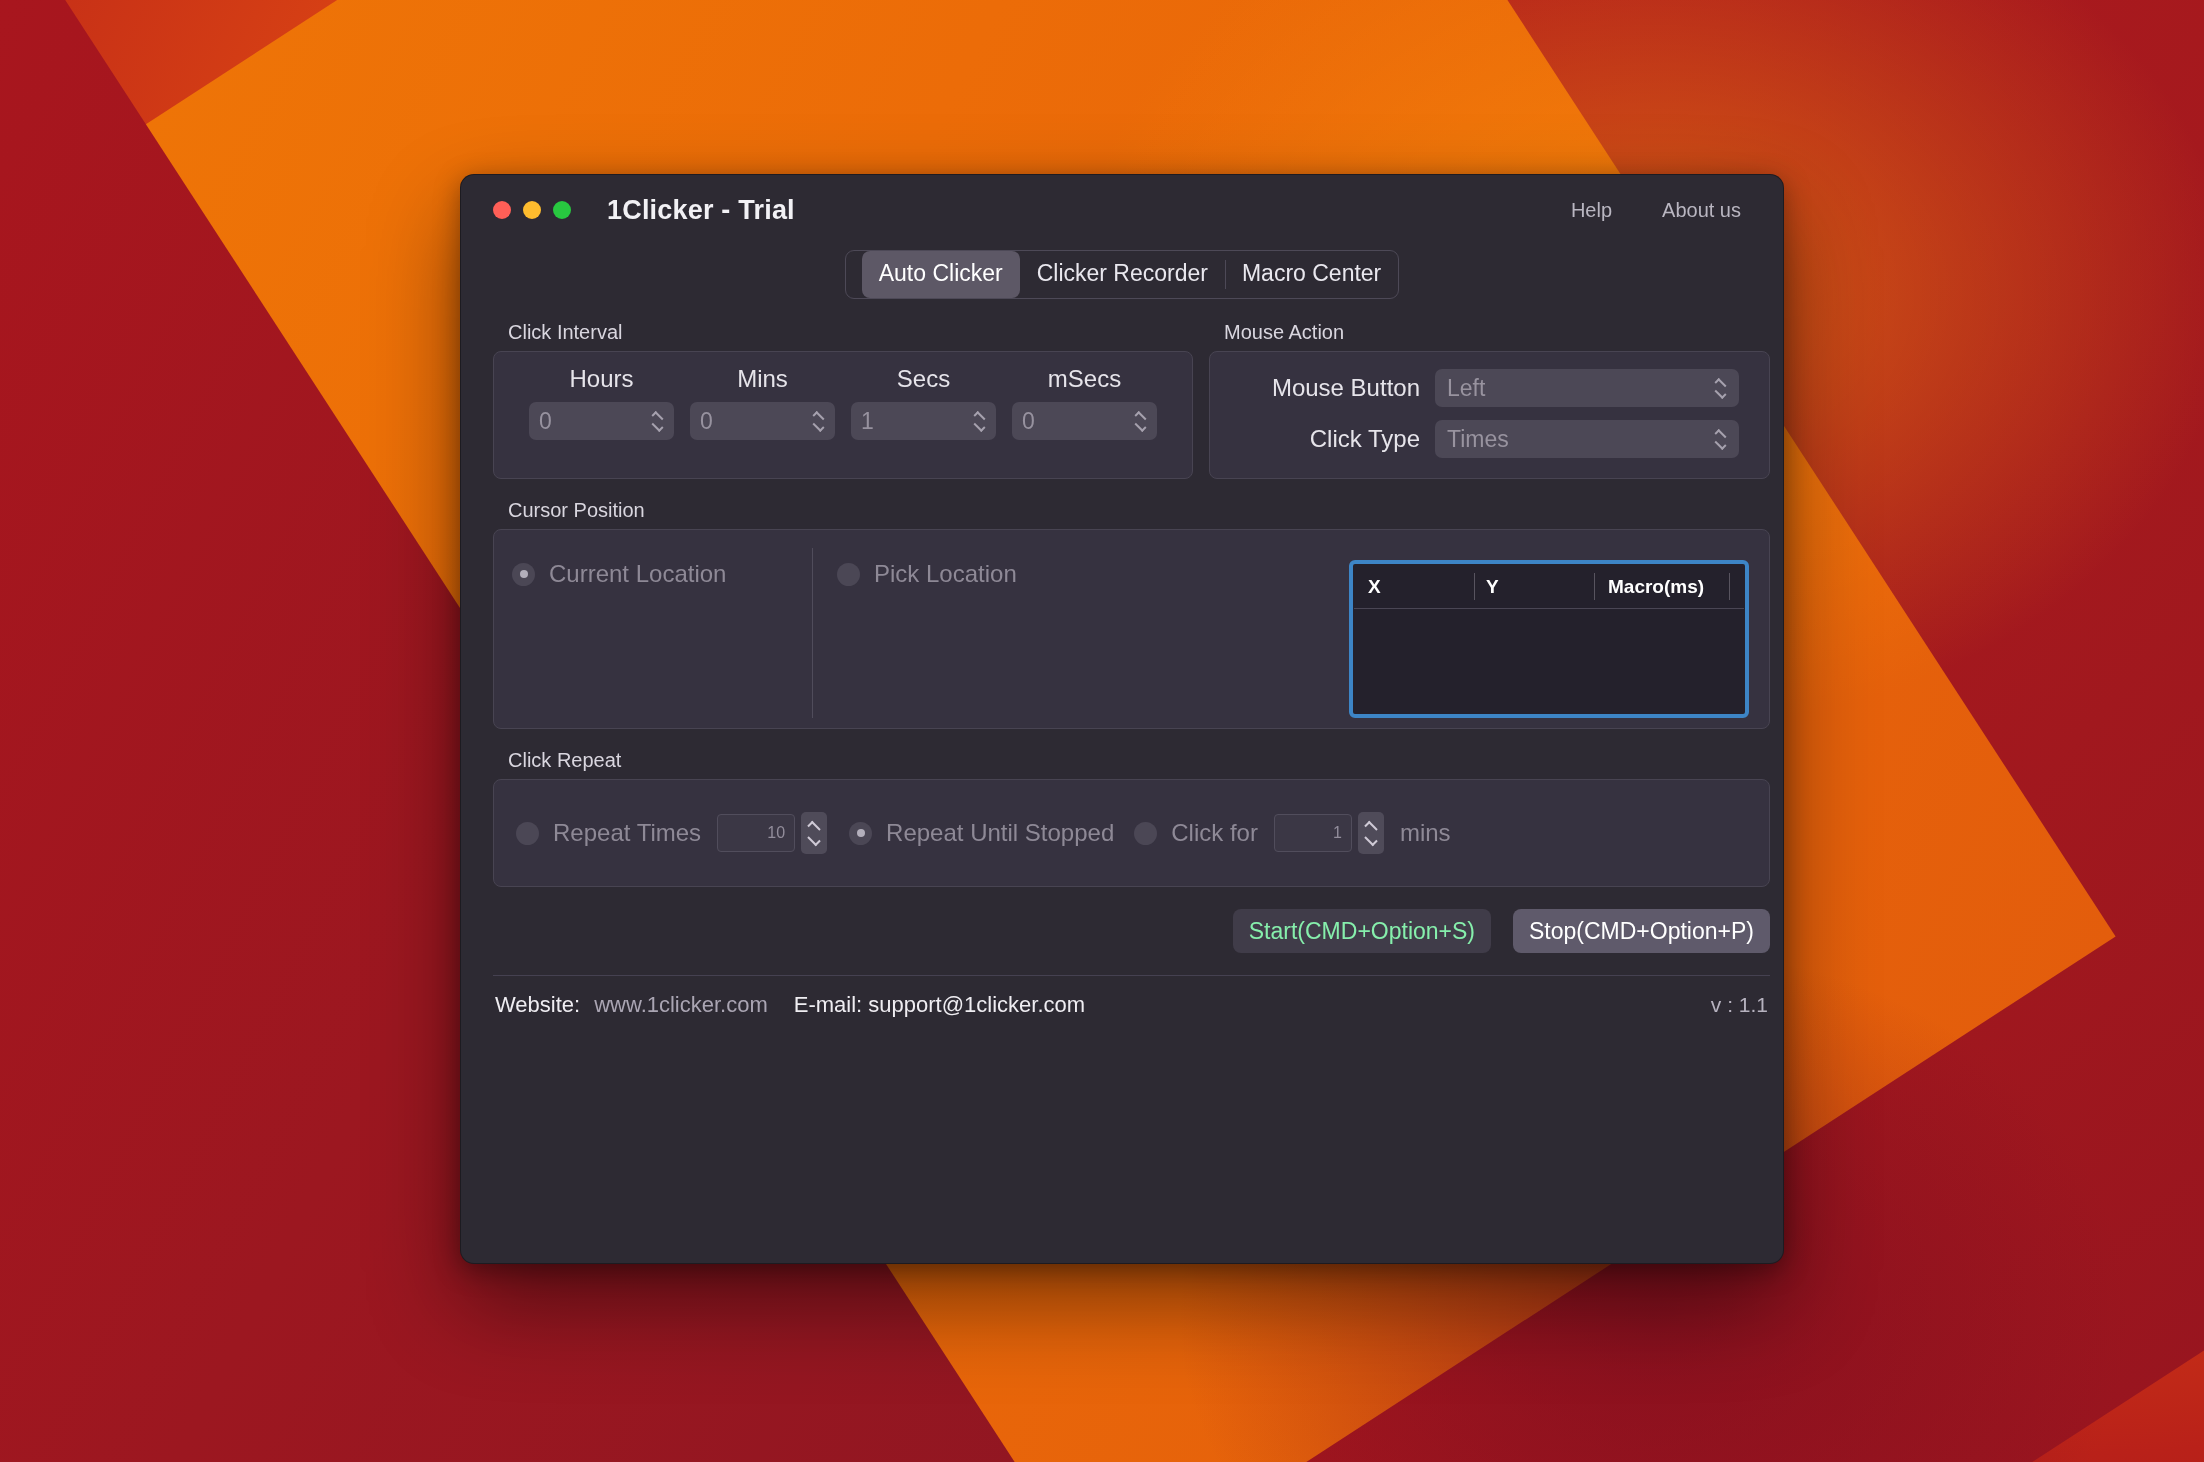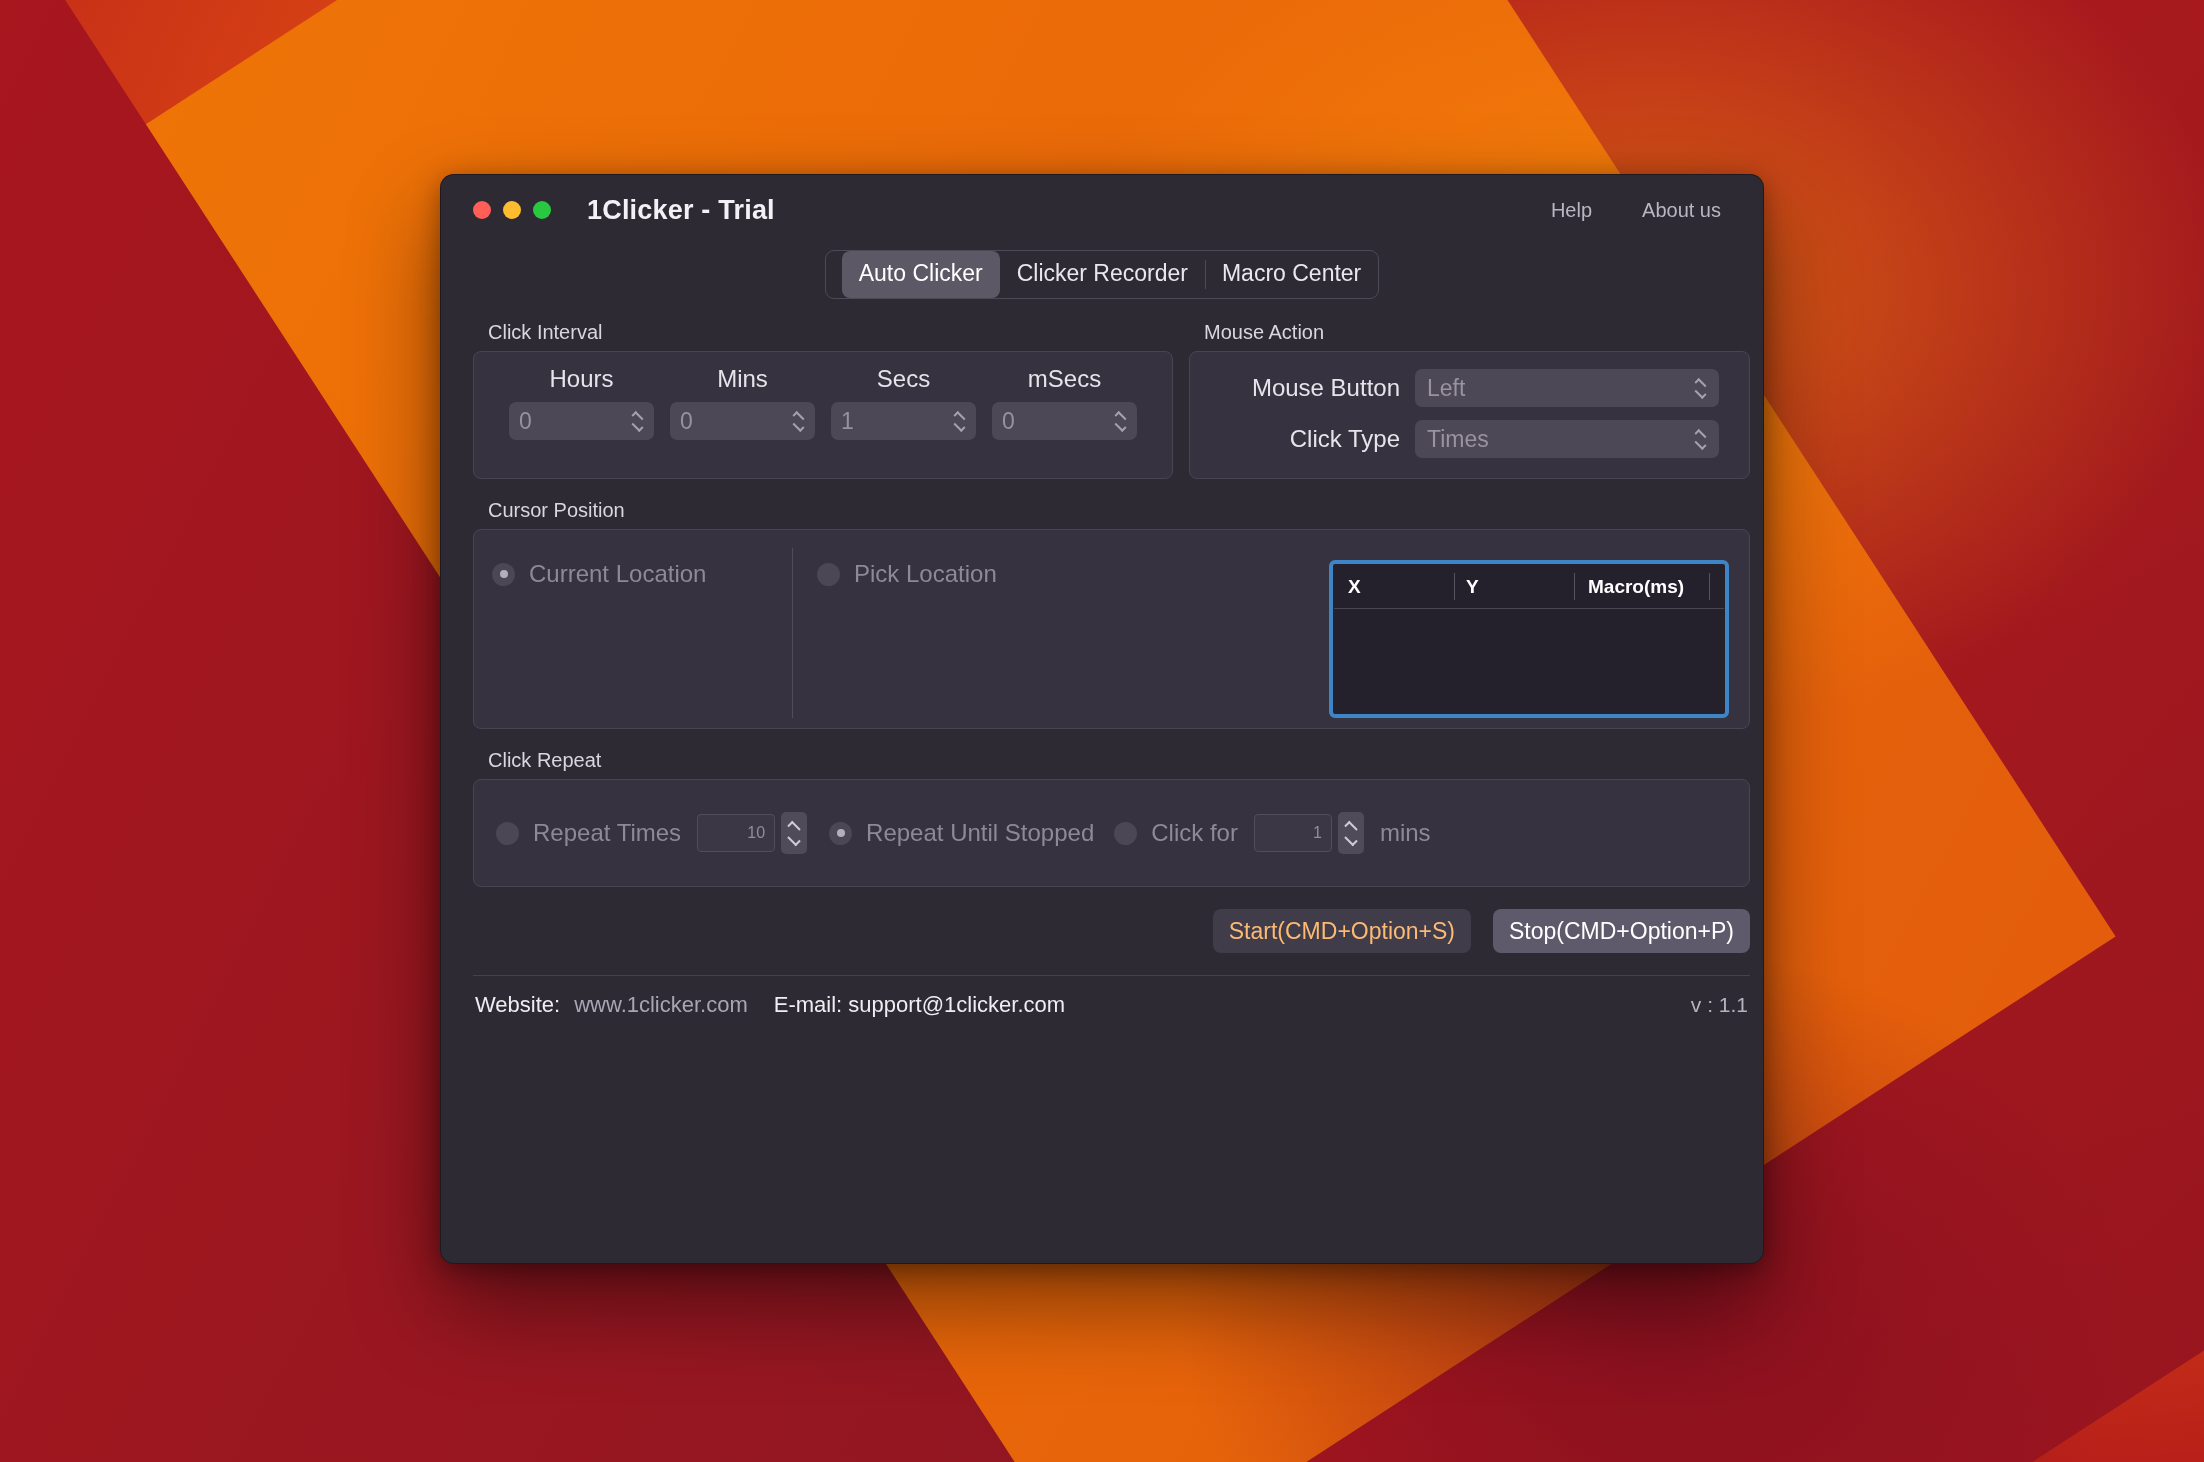--- a/index.html
+++ b/index.html
@@ -52,21 +52,21 @@
   }
   .wp-glow-br {
     position: absolute; right: -5%; bottom: -25%;
     width: 60%; height: 70%;
     background: radial-gradient(closest-side, rgba(120,12,30,.55), rgba(120,12,30,0) 72%);
   }
 
   
   .window {
     position: absolute;
-    left: 440px; top: 174px;
+    left: 460px; top: 174px;
     width: 1324px; height: 1090px;
     background: #2d2a33;
     border-radius: 14px;
     box-shadow: 0 40px 90px rgba(0,0,0,.45), 0 6px 26px rgba(0,0,0,.35);
     border: 1px solid rgba(0,0,0,.35);
     overflow: hidden;
   }
 
   
   .titlebar {
@@ -288,21 +288,21 @@
     margin: 22px 0 0 0;
   }
   .btn {
     height: 44px;
     padding: 0 16px;
     border-radius: 8px;
     display: flex; align-items: center; justify-content: center;
     font-size: 23px;
     cursor: pointer;
   }
-  .btn.disabled { background: #403c49; color: #fdba74; }
+  .btn.disabled { background: #403c49; color: #86efac; }
   .btn.primary  { background: #5f5a6b; color: #ffffff; }
 
   
   .footer-sep {
     height: 1px; background: #454151;
     margin: 22px 0 0 0;
   }
   .footer {
     display: flex; align-items: center;
     padding: 16px 2px 0 2px;

